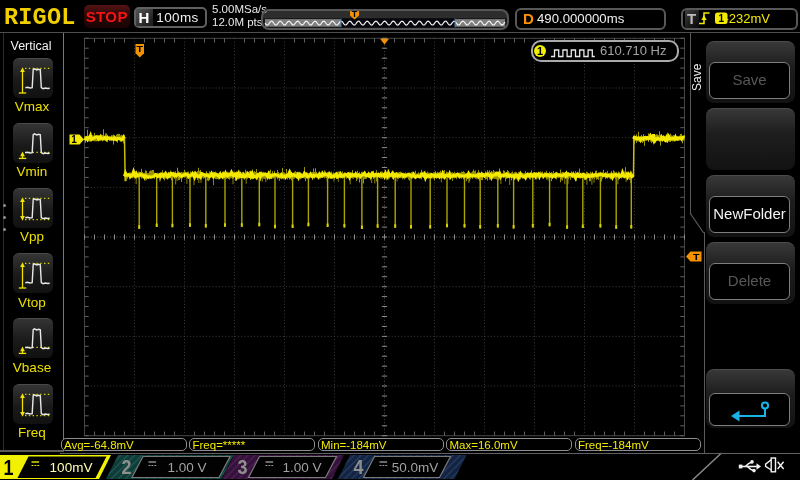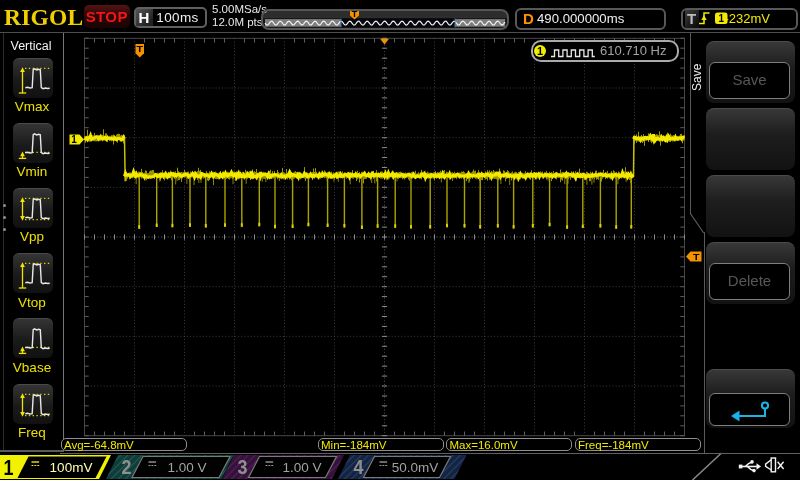--- a/index.html
+++ b/index.html
@@ -1,21 +1,21 @@
 <!DOCTYPE html>
 <html><head><meta charset="utf-8">
 <style>
 * { margin:0; padding:0; box-sizing:border-box; }
 html,body { width:800px; height:480px; background:#000; overflow:hidden; }
 #scr { position:relative; width:800px; height:480px; background:#000;
   font-family:"Liberation Sans",sans-serif; }
 .abs { position:absolute; }
 
 
-#logo { left:4px; top:3.5px; font-family:Liberation Serif, serif; font-weight:bold;
+#logo { left:4px; top:3.5px; font-family:Liberation Mono, monospace; font-weight:bold;
   font-size:23.5px; color:#f2cf00; letter-spacing:0.2px; }
 #stop { left:83.5px; top:4.5px; width:46.5px; height:23px; border-radius:5px;
   background:linear-gradient(#561414,#2a0707 45%,#1a0404);
   color:#f51515; font-weight:bold; font-size:15px; text-align:center;
   line-height:23px; letter-spacing:0.4px; }
 #hpan { left:133.5px; top:6.5px; width:73px; height:21px; border:2px solid #606060;
   border-radius:5px; background:transparent; }
 #hpan .h { position:absolute; left:0; top:0; width:17px; height:17px;
   background:linear-gradient(135deg,#555 0%,#222 80%); color:#fff; font-weight:bold;
   font-size:15px; text-align:center; line-height:17px; }
@@ -248,38 +248,40 @@
 <div id="rtab-line" class="abs"></div>
 <svg class="abs" style="left:689px;top:213px" width="16" height="22" viewBox="0 0 16 22">
       <path d="M1,0L14.7,20" stroke="#5a5a5a" stroke-width="1.2"></path>
     </svg>
 <div id="rmenu-border" class="abs"></div>
 <div id="rtab-text" class="abs">Save</div>
 <div class="rcap" style="top:41px"></div>
     <div class="rlab" style="top:61.5px;color:#585858">Save</div>
     <div class="rcap" style="top:108px"></div>
     <div class="rcap" style="top:175px"></div>
+    <div class="rlab" style="top:195.5px;color:#f2f2f2">NewFolder</div>
     <div class="rcap" style="top:242px"></div>
     <div class="rlab" style="top:262.5px;color:#585858">Delete</div>
     <div class="rcap" style="top:369px;height:59px"></div>
     <div class="rlab" style="top:392.5px;height:33px"><svg width="81" height="33" viewBox="0 0 81 33">
         <circle cx="55" cy="11.5" r="3.1" fill="none" stroke="#18b4e8" stroke-width="2"></circle>
         <path d="M55,14.5V22H28.5" fill="none" stroke="#18b4e8" stroke-width="2"></path>
         <path d="M29.5,16.5L21,22l8.5,5.5z" fill="#18b4e8"></path>
       </svg></div>
 
 <div id="fcnt" class="abs">
       <div class="badge">1</div>
 <svg width="46" height="18" viewBox="0 0 46 18">
         <path d="M1,14.5h3.5V8h4.2V14.5h4.2V8h4.2V14.5h4.2V8h4.2V14.5h4.2V8h4.2V14.5h4.2V8h4.2V14.5h2.5" fill="none" stroke="#e8e8e8" stroke-width="1.3"></path>
       </svg>
 <div class="txt">610.710 Hz</div>
     </div>
 
 <div class="mbox" style="left:60.5px">Avg=-64.8mV</div>
+    <div class="mbox" style="left:189px">Freq=*****</div>
     <div class="mbox" style="left:317.5px">Min=-184mV</div>
     <div class="mbox" style="left:446px">Max=16.0mV</div>
     <div class="mbox" style="left:574.5px">Freq=-184mV</div>
 <div id="botline" class="abs"></div>
 <div id="chbar" class="abs"><svg width="800" height="24" viewBox="0 0 800 24">
         <defs>
           <pattern id="h2" width="5" height="5" patternUnits="userSpaceOnUse" patternTransform="rotate(-45)">
             <rect width="5" height="5" fill="#0f3c38"></rect>
             <rect width="5" height="1.1" fill="#1e5a52"></rect>
           </pattern>

